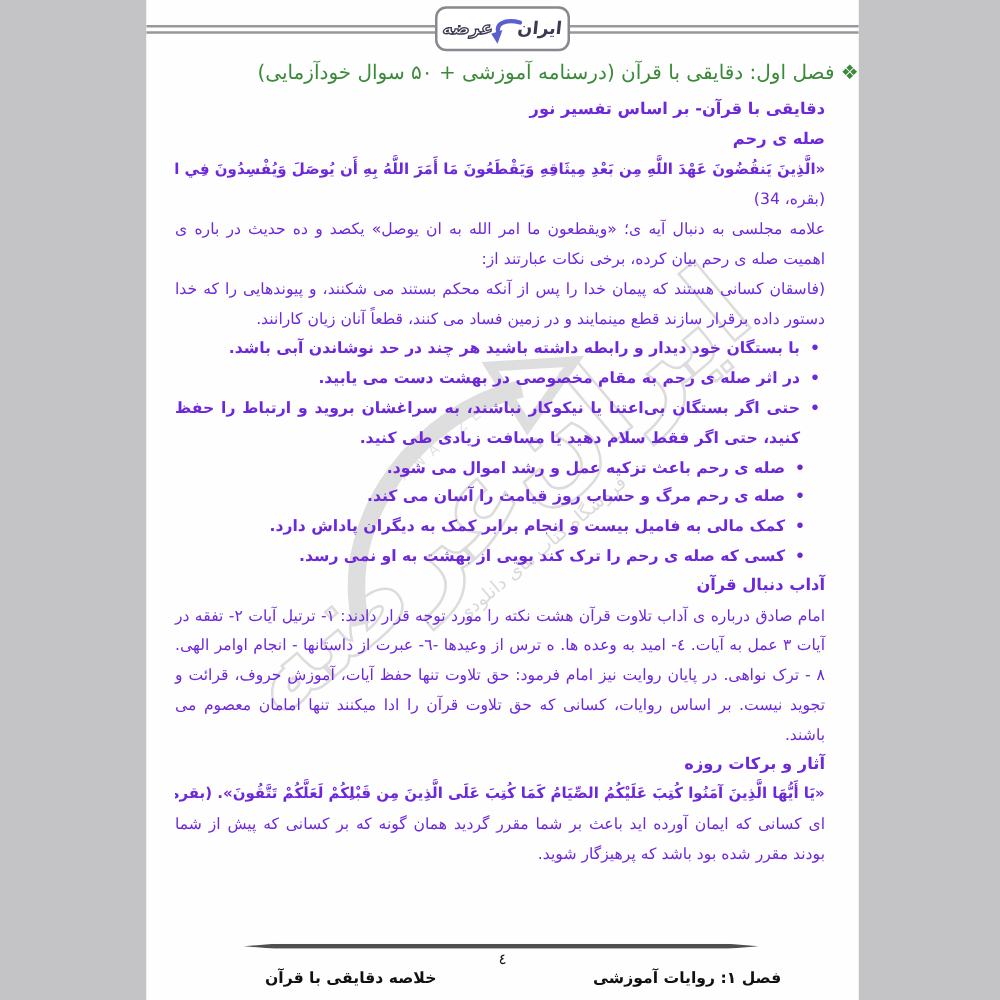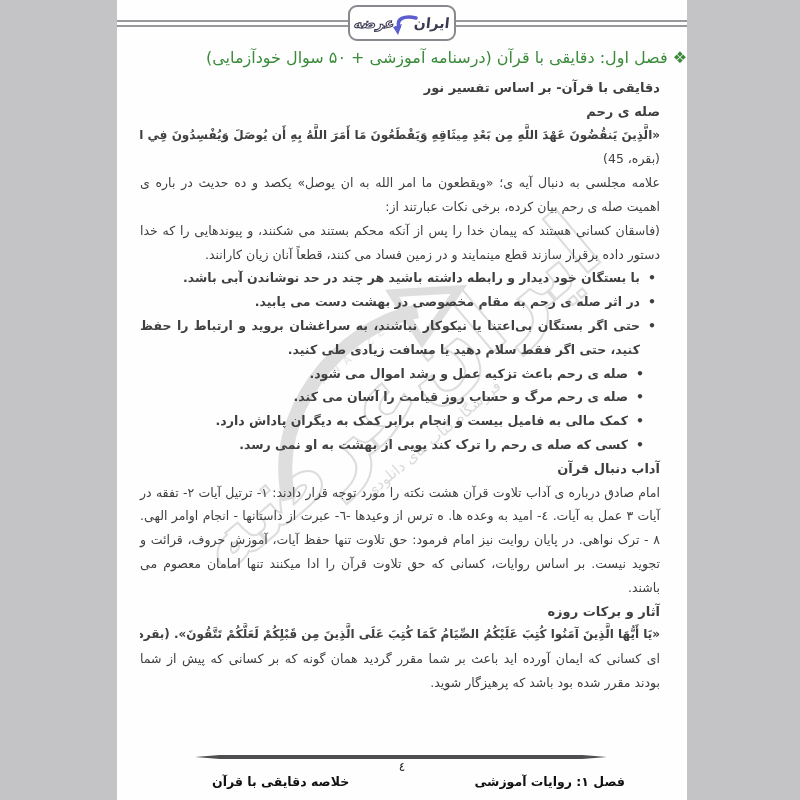--- a/index.html
+++ b/index.html
@@ -41,21 +41,21 @@
   .chapter{
     position:absolute; top:48px; left:0; right:0;
     text-align:right; direction:rtl;
     color:#3a8a3a; font-weight:normal; font-size:16px;
     z-index:1;
   }
   
   .content{
     position:absolute; top:76px; right:27px; left:23px;
     direction:rtl; text-align:right;
-    font-size:12.5px; line-height:23.8px; color:#404040;
+    font-size:12.5px; line-height:23.8px; color:#6d28d9;
     z-index:1;
   }
   .h{font-weight:bold; font-size:13px;}
   .verse{font-weight:bold; font-size:12px; white-space:nowrap; overflow:hidden;}
   .para{text-align:justify;}
   .bullet{position:relative; padding-right:20px; text-align:justify;font-weight:bold;}
   .bullet::before{content:"•"; position:absolute; right:4px; top:0; font-weight:bold;}
   .bullet.nested{padding-right:32px;}
   .bullet.nested::before{right:16px;}
   
@@ -119,21 +119,21 @@
     </svg>
     <span class="w-left">عرضه</span>
   </div>
 
   <div class="chapter">❖ فصل اول: دقایقی با قرآن (درسنامه آموزشی + ۵۰ سوال خودآزمایی)</div>
 
   <div class="content">
     <div class="h">دقایقی با قرآن- بر اساس تفسیر نور</div>
     <div class="h">صله ی رحم</div>
     <div class="verse">«الَّذِينَ يَنقُضُونَ عَهْدَ اللَّهِ مِن بَعْدِ مِيثَاقِهِ  وَيَقْطَعُونَ مَا أَمَرَ اللَّهُ بِهِ  أَن يُوصَلَ وَيُفْسِدُونَ فِي الْأَرْضِ أُولَئِكَ هُمُ الْخَاسِرُونَ»</div>
-    <div>(بقره، 45)</div>
+    <div>(بقره، 34)</div>
     <div class="para">علامه مجلسی به دنبال آیه ی؛ «ویقطعون ما امر الله به ان یوصل» یکصد و ده حدیث در باره ی اهمیت صله ی رحم بیان کرده، برخی نکات عبارتند از:</div>
     <div class="para">(فاسقان کسانی هستند که پیمان خدا را پس از آنکه محکم بستند می شکنند، و پیوندهایی را که خدا دستور داده برقرار سازند قطع مینمایند و در زمین فساد می کنند، قطعاً آنان زیان کارانند.</div>
 
     <div class="bullet">با بستگان خود دیدار و رابطه داشته باشید هر چند در حد نوشاندن آبی باشد.</div>
     <div class="bullet">در اثر صله ی رحم به مقام مخصوصی در بهشت دست می یابید.</div>
     <div class="bullet">حتی اگر بستگان بی‌اعتنا یا نیکوکار نباشند، به سراغشان بروید و ارتباط را حفظ کنید، حتی اگر فقط سلام دهید یا مسافت زیادی طی کنید.</div>
 
     <div class="bullet nested">صله ی رحم باعث تزکیه عمل و رشد اموال می شود.</div>
     <div class="bullet nested">صله ی رحم مرگ و حساب روز قیامت را آسان می کند.</div>
     <div class="bullet nested">کمک مالی به فامیل بیست و انجام برابر کمک به دیگران پاداش دارد.</div>

